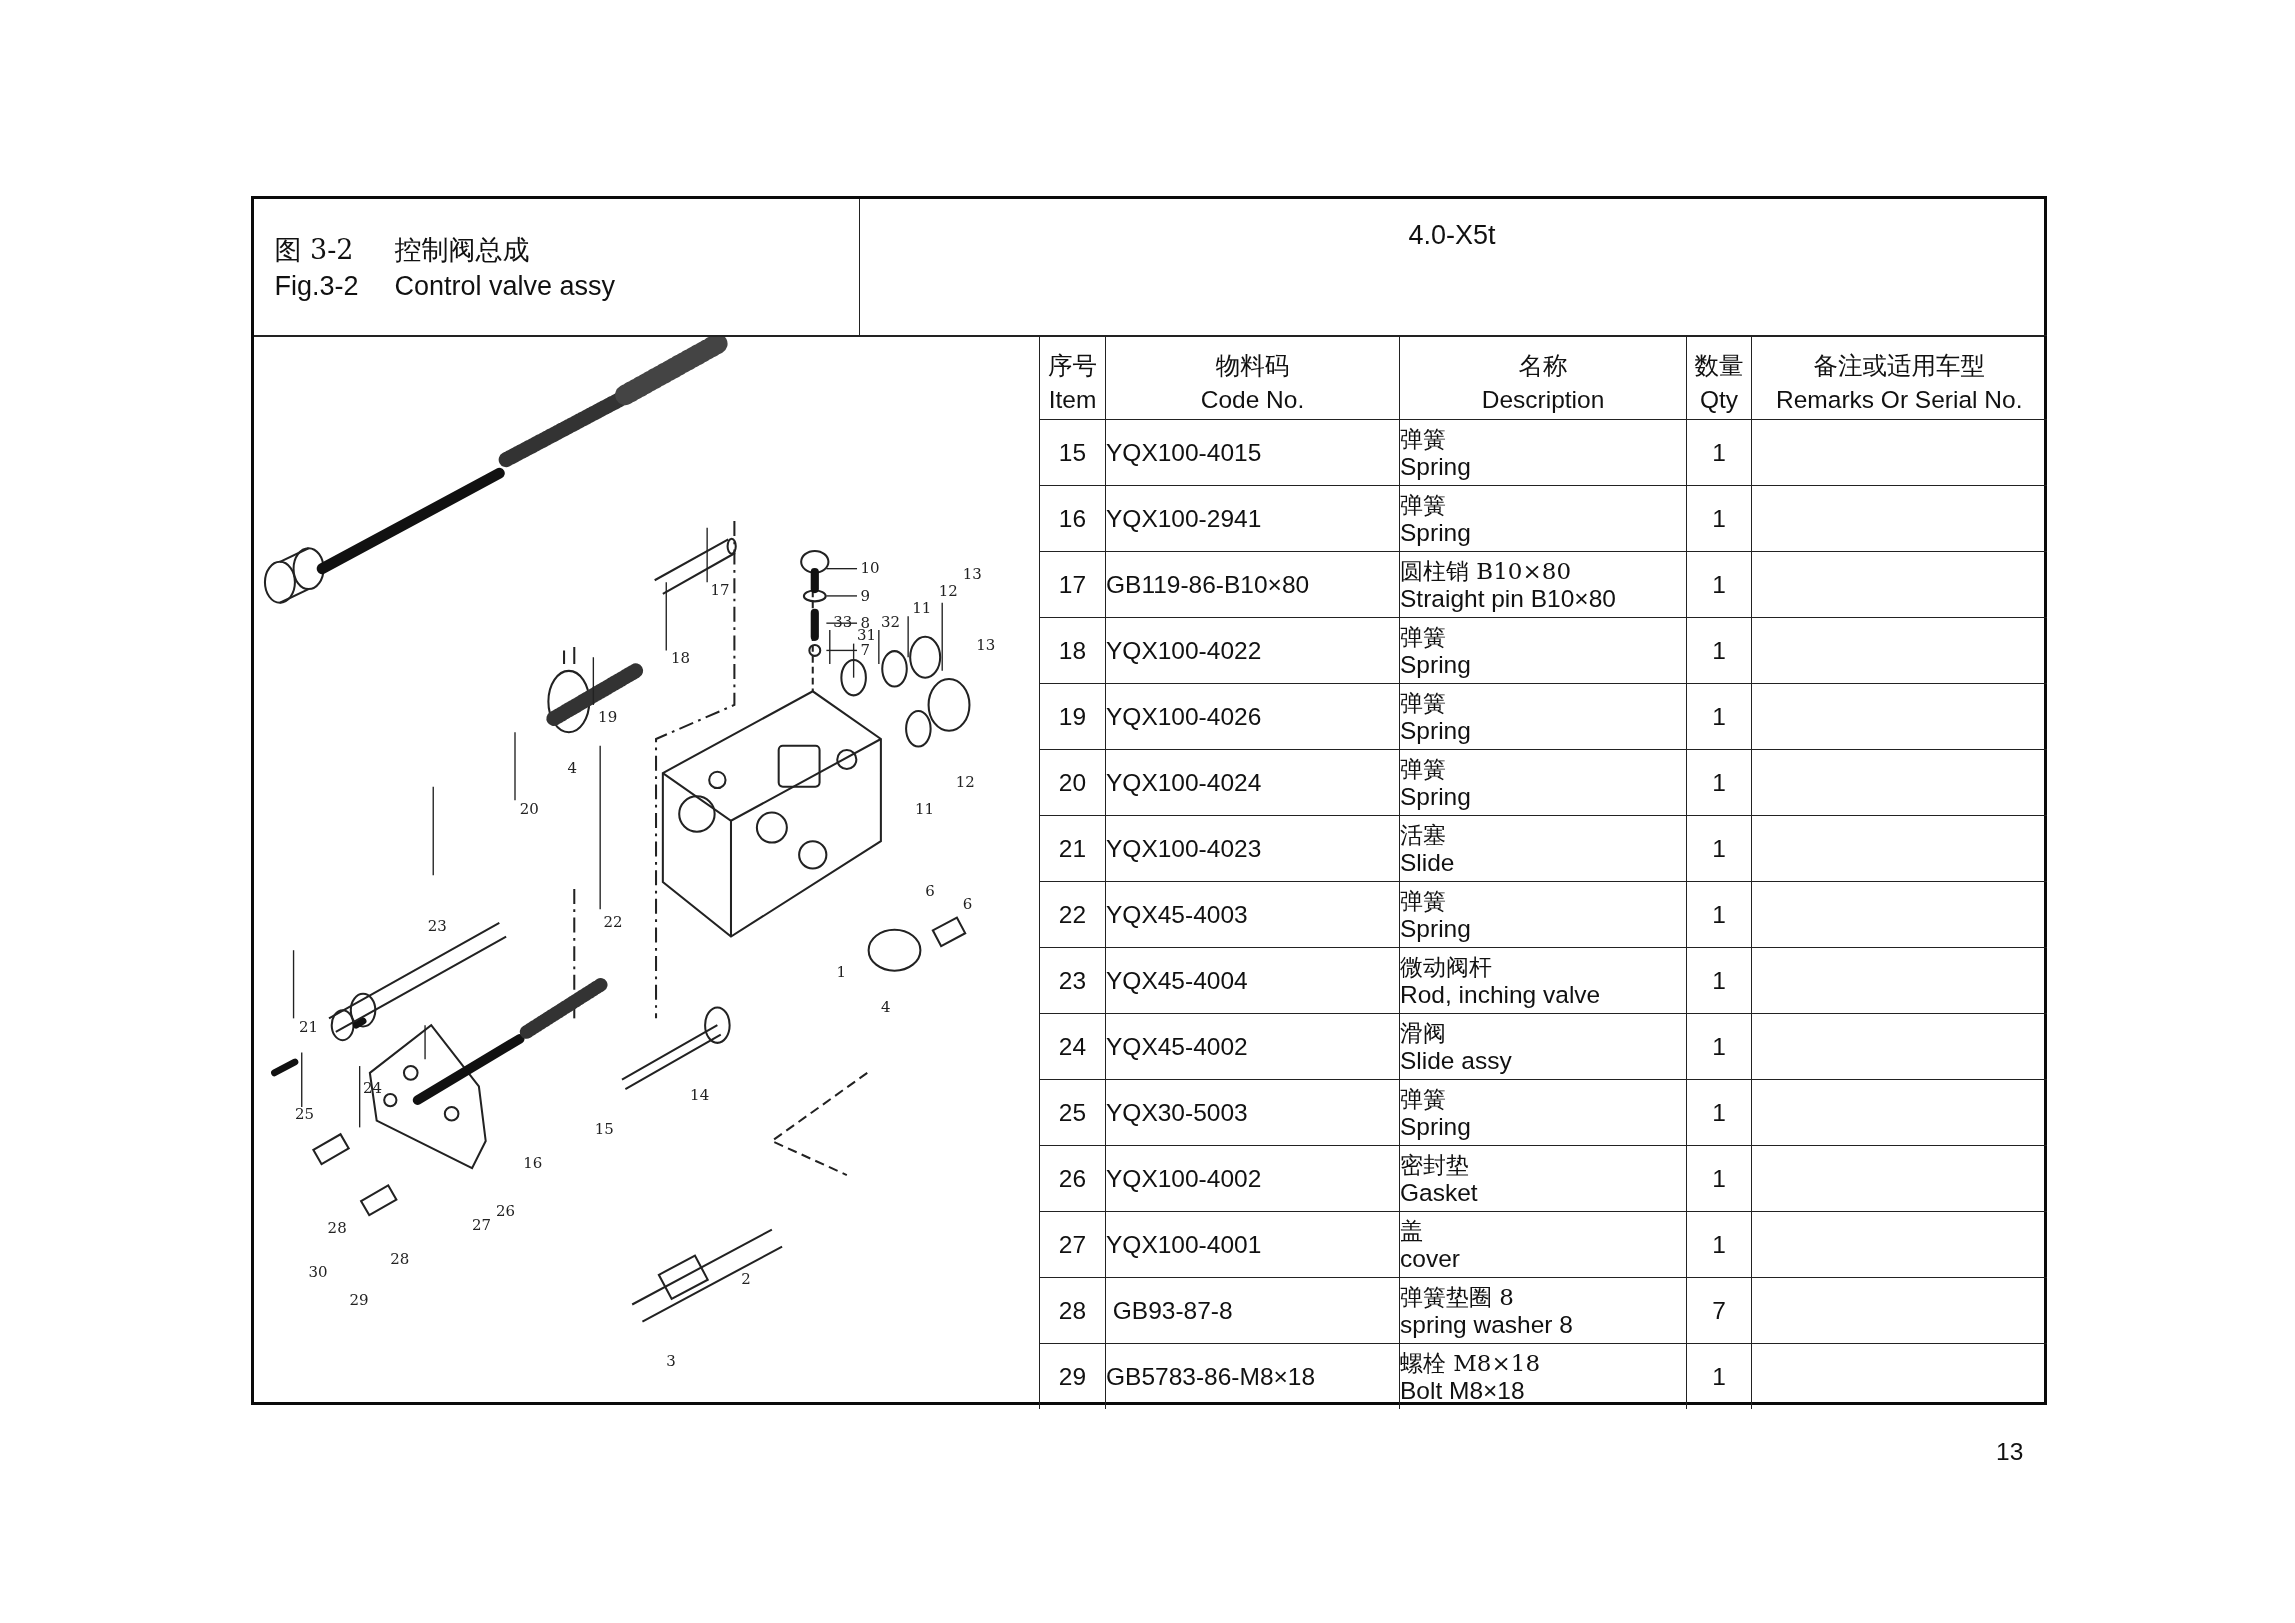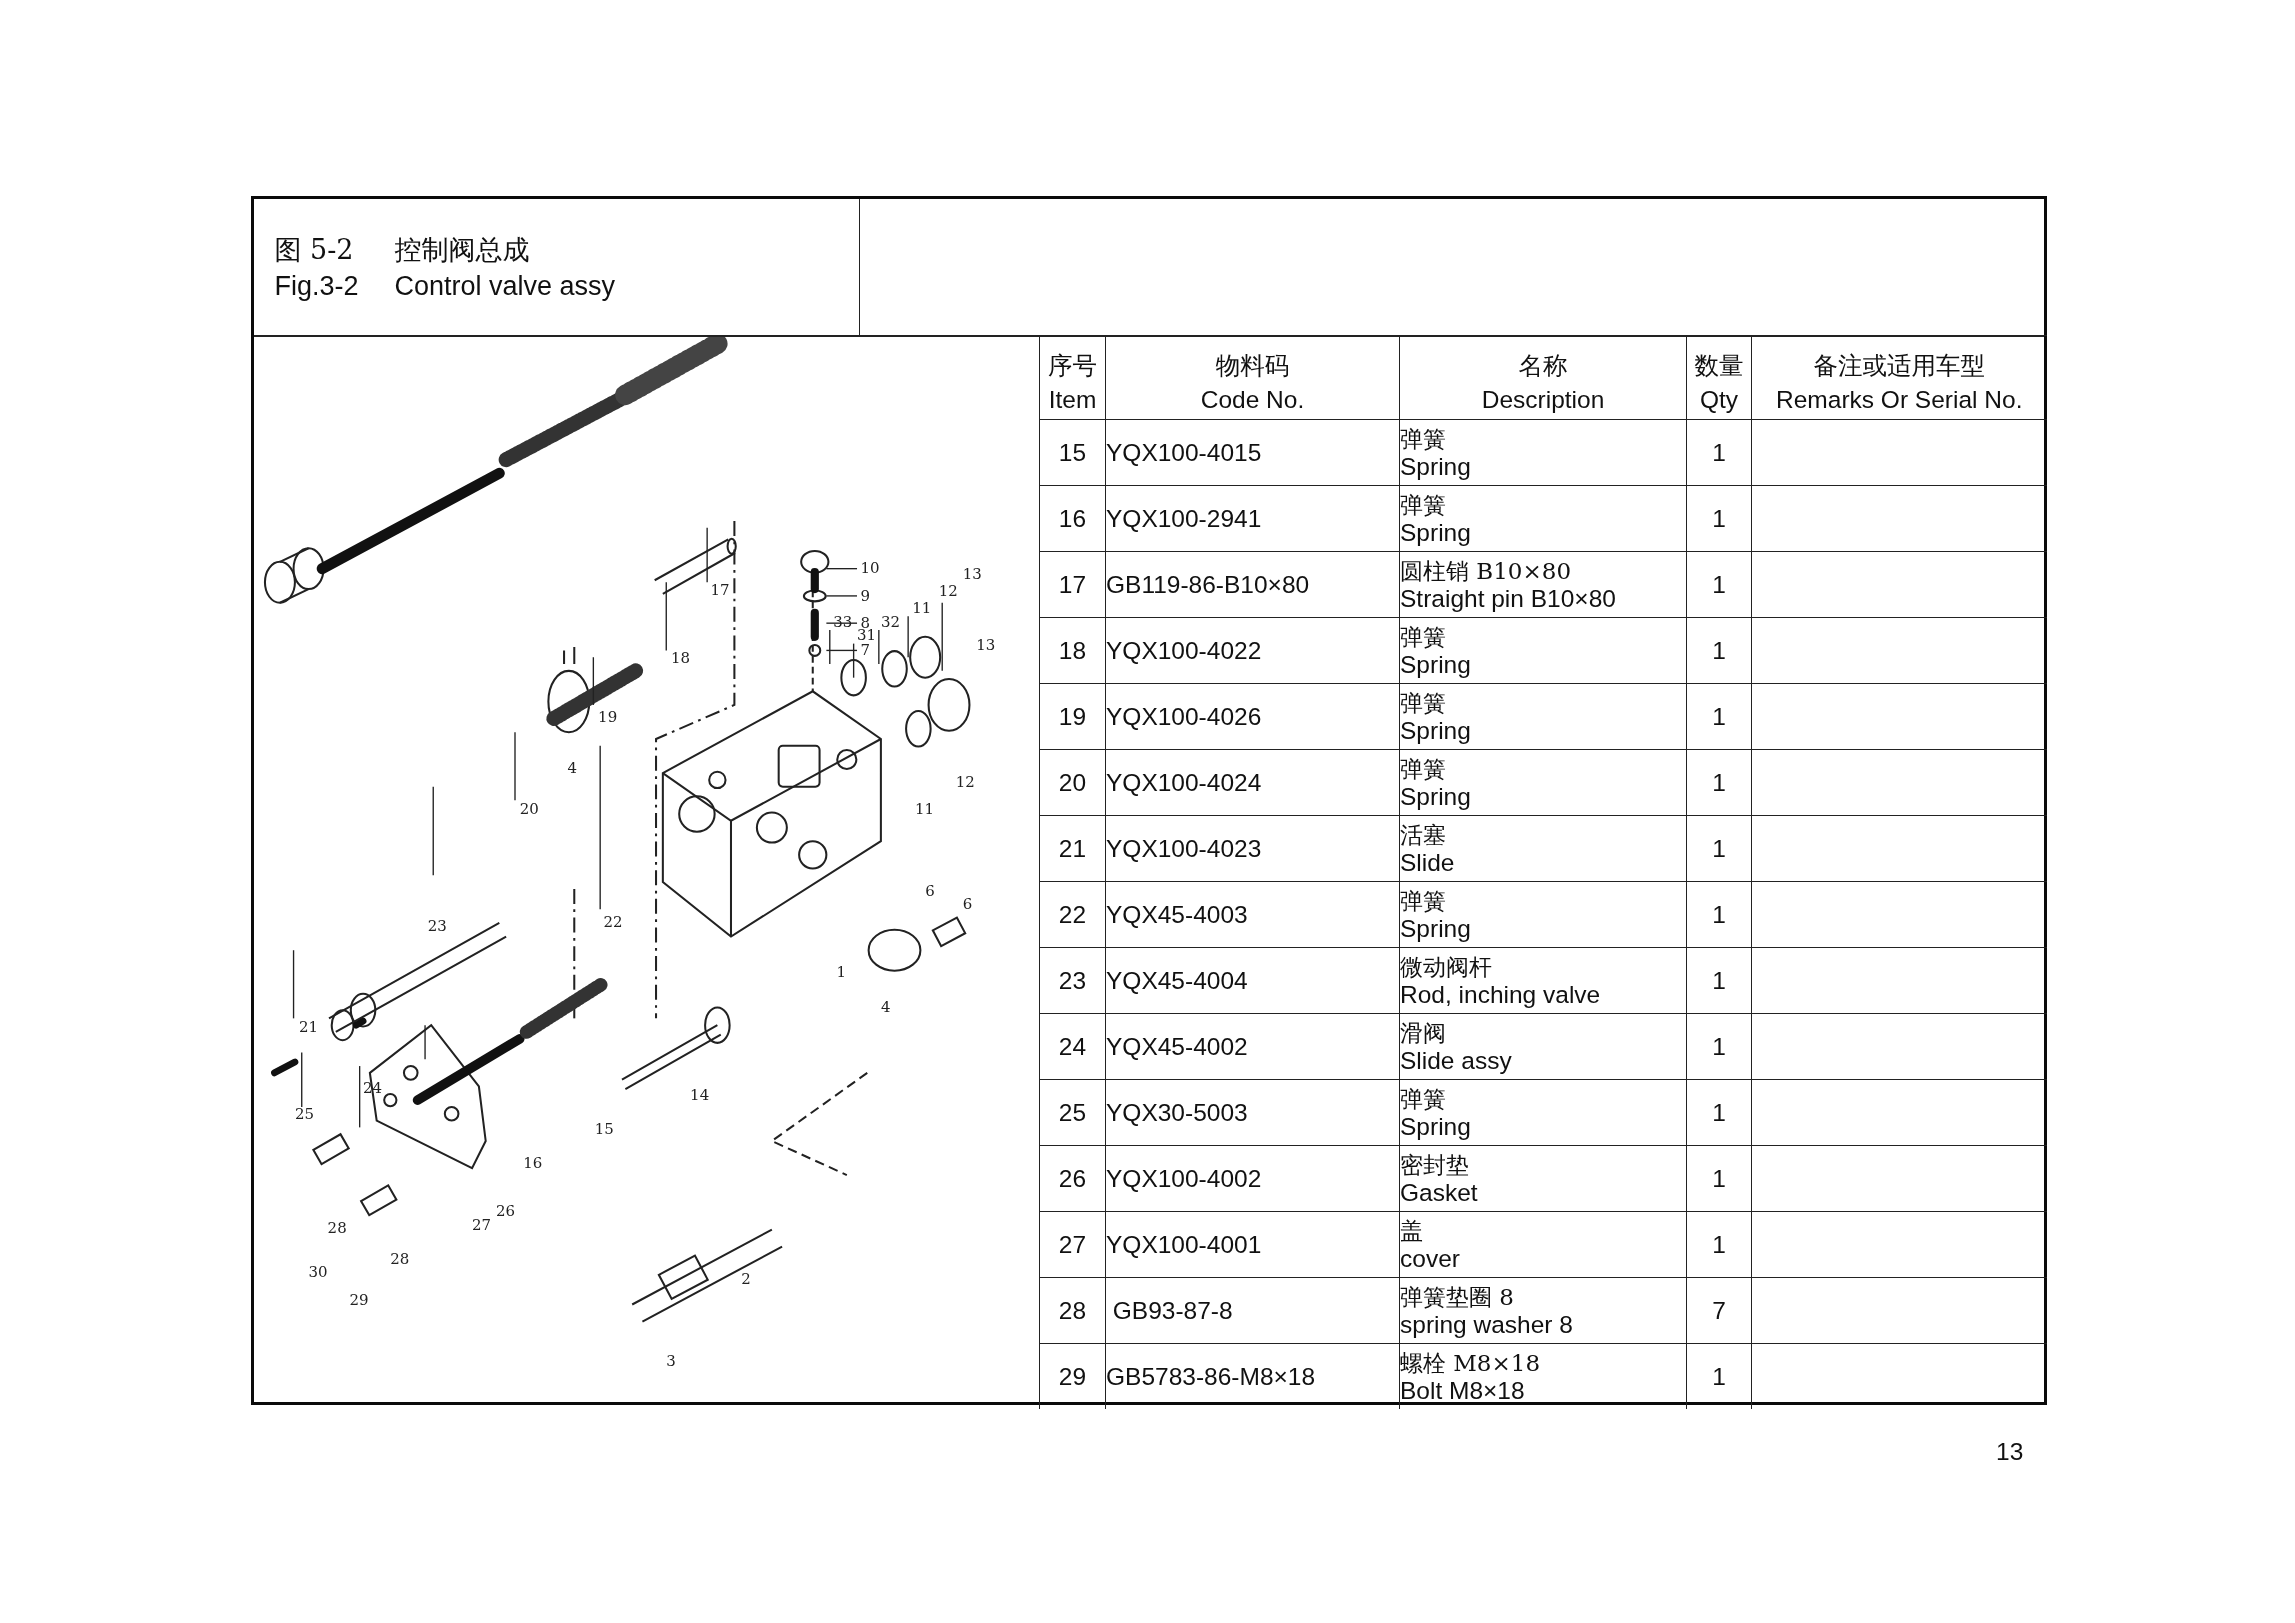--- a/index.html
+++ b/index.html
@@ -41,24 +41,25 @@
   .page-number { position: absolute; left: 1996px; top: 1438px; font-size: 24.5px; }
   .lbl { font-family: "DejaVu Serif", "Liberation Serif", serif; font-size: 22px; fill: #222; }
 </style>
 </head>
 <body>
 
 <div class="frame">
 
   <div class="hdr">
     <div class="hdr-left">
-      <div class="fig-line cn"><span class="fig-num">图 5-2</span><span>控制阀总成</span></div>
+      <div class="fig-line cn"><span class="fig-num">图 3-2</span><span>控制阀总成</span></div>
       <div class="fig-line en"><span class="fig-num">Fig.3-2</span><span>Control valve assy</span></div>
     </div>
     <div class="hdr-right">
+      <div>4.0-X5t</div>
     </div>
   </div>
 
   <div class="diagram">
     <svg viewBox="0 0 1152 1566" xmlns="http://www.w3.org/2000/svg">
       <g stroke="#222" stroke-width="3" fill="none">
 
         <path d="M705 270 L705 540 L590 590 L590 1000" stroke-dasharray="22 8 4 8"></path>
         <path d="M900 1080 L760 1180 L870 1230" stroke-dasharray="14 8"></path>
         <path d="M470 810 L470 1000" stroke-dasharray="22 8 4 8"></path>

